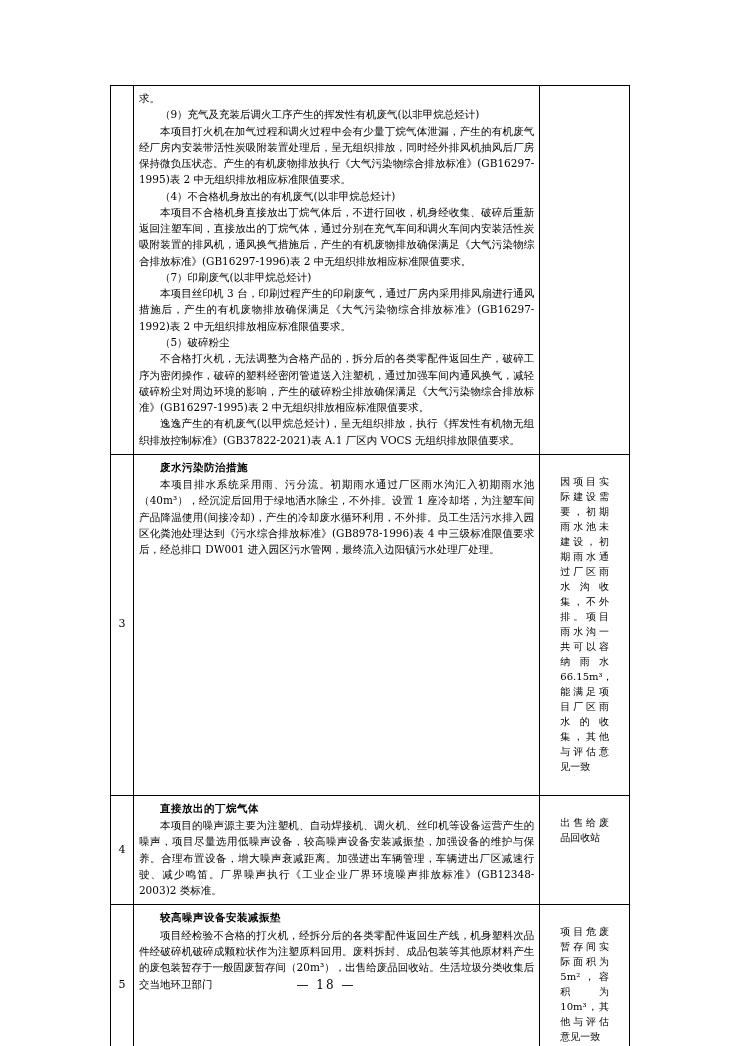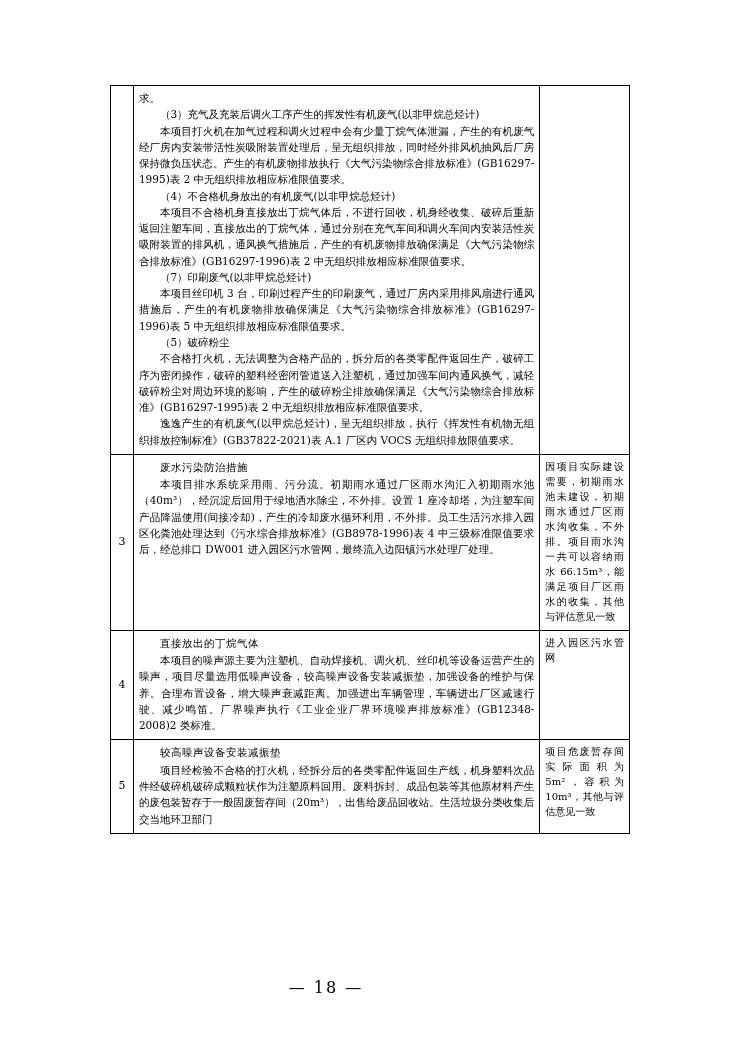--- a/index.html
+++ b/index.html
@@ -59,35 +59,35 @@
     text-justify: inter-ideograph;
   }
   .para-noindent {
     margin: 0;
     text-indent: 0;
     text-align: justify;
   }
   .head {
     margin: 0 0 1px 0;
     text-indent: 2em;
-    font-weight: normal;
+    font-weight: bold;
     letter-spacing: 0.5px;
   }
   .note-para {
-    margin: 0;
+    margin: 15px;
     text-indent: 0;
     text-align: justify;
   }
   .footer {
     position: absolute;
     left: 0;
     top: 978px;
     width: 652px;
     text-align: center;
-    font-size: 16px;
+    font-size: 12px;
     font-family: "DejaVu Serif", "Liberation Serif", serif;
     letter-spacing: 2px;
   }
 </style>
 </head>
 <body>
 
 <div class="page">
 
   <table class="doc-table">
@@ -95,26 +95,26 @@
       <col style="width:22px">
       <col style="width:390px">
       <col style="width:86px">
     </colgroup>
     <tbody>
 
       <tr>
         <td class="col-num"></td>
         <td class="col-main">
           <p class="para-noindent">求。</p>
-          <p class="para">（3）充气及充装后调火工序产生的挥发性有机废气(以非甲烷总烃计)</p>
+          <p class="para">（9）充气及充装后调火工序产生的挥发性有机废气(以非甲烷总烃计)</p>
           <p class="para">本项目打火机在加气过程和调火过程中会有少量丁烷气体泄漏，产生的有机废气经厂房内安装带活性炭吸附装置处理后，呈无组织排放，同时经外排风机抽风后厂房保持微负压状态。产生的有机废物排放执行《大气污染物综合排放标准》(GB16297-1995)表 2 中无组织排放相应标准限值要求。</p>
           <p class="para">（4）不合格机身放出的有机废气(以非甲烷总烃计)</p>
           <p class="para">本项目不合格机身直接放出丁烷气体后，不进行回收，机身经收集、破碎后重新返回注塑车间，直接放出的丁烷气体，通过分别在充气车间和调火车间内安装活性炭吸附装置的排风机，通风换气措施后，产生的有机废物排放确保满足《大气污染物综合排放标准》(GB16297-1996)表 2 中无组织排放相应标准限值要求。</p>
           <p class="para">（7）印刷废气(以非甲烷总烃计)</p>
-          <p class="para">本项目丝印机 3 台，印刷过程产生的印刷废气，通过厂房内采用排风扇进行通风措施后，产生的有机废物排放确保满足《大气污染物综合排放标准》(GB16297-1996)表 5 中无组织排放相应标准限值要求。</p>
+          <p class="para">本项目丝印机 3 台，印刷过程产生的印刷废气，通过厂房内采用排风扇进行通风措施后，产生的有机废物排放确保满足《大气污染物综合排放标准》(GB16297-1992)表 2 中无组织排放相应标准限值要求。</p>
           <p class="para">（5）破碎粉尘</p>
           <p class="para">不合格打火机，无法调整为合格产品的，拆分后的各类零配件返回生产，破碎工序为密闭操作，破碎的塑料经密闭管道送入注塑机，通过加强车间内通风换气，减轻破碎粉尘对周边环境的影响，产生的破碎粉尘排放确保满足《大气污染物综合排放标准》(GB16297-1995)表 2 中无组织排放相应标准限值要求。</p>
           <p class="para">逸逸产生的有机废气(以甲烷总烃计)，呈无组织排放，执行《挥发性有机物无组织排放控制标准》(GB37822-2021)表 A.1 厂区内 VOCS 无组织排放限值要求。</p>
         </td>
         <td class="col-note"></td>
       </tr>
 
       <tr>
         <td class="col-num">3</td>
         <td class="col-main">
@@ -123,24 +123,24 @@
         </td>
         <td class="col-note">
           <p class="note-para">因项目实际建设需要，初期雨水池未建设，初期雨水通过厂区雨水沟收集，不外排。项目雨水沟一共可以容纳雨水 66.15m³，能满足项目厂区雨水的收集，其他与评估意见一致</p>
         </td>
       </tr>
 
       <tr>
         <td class="col-num">4</td>
         <td class="col-main">
           <p class="head">直接放出的丁烷气体</p>
-          <p class="para">本项目的噪声源主要为注塑机、自动焊接机、调火机、丝印机等设备运营产生的噪声，项目尽量选用低噪声设备，较高噪声设备安装减振垫，加强设备的维护与保养。合理布置设备，增大噪声衰减距离。加强进出车辆管理，车辆进出厂区减速行驶、减少鸣笛。厂界噪声执行《工业企业厂界环境噪声排放标准》(GB12348-2008)2 类标准。</p>
+          <p class="para">本项目的噪声源主要为注塑机、自动焊接机、调火机、丝印机等设备运营产生的噪声，项目尽量选用低噪声设备，较高噪声设备安装减振垫，加强设备的维护与保养。合理布置设备，增大噪声衰减距离。加强进出车辆管理，车辆进出厂区减速行驶、减少鸣笛。厂界噪声执行《工业企业厂界环境噪声排放标准》(GB12348-2003)2 类标准。</p>
         </td>
         <td class="col-note">
-          <p class="note-para">进入园区污水管网</p>
+          <p class="note-para">出售给废品回收站</p>
         </td>
       </tr>
 
       <tr>
         <td class="col-num">5</td>
         <td class="col-main">
           <p class="head">较高噪声设备安装减振垫</p>
           <p class="para">项目经检验不合格的打火机，经拆分后的各类零配件返回生产线，机身塑料次品件经破碎机破碎成颗粒状作为注塑原料回用。废料拆封、成品包装等其他原材料产生的废包装暂存于一般固废暂存间（20m³），出售给废品回收站。生活垃圾分类收集后交当地环卫部门</p>
         </td>
         <td class="col-note">

